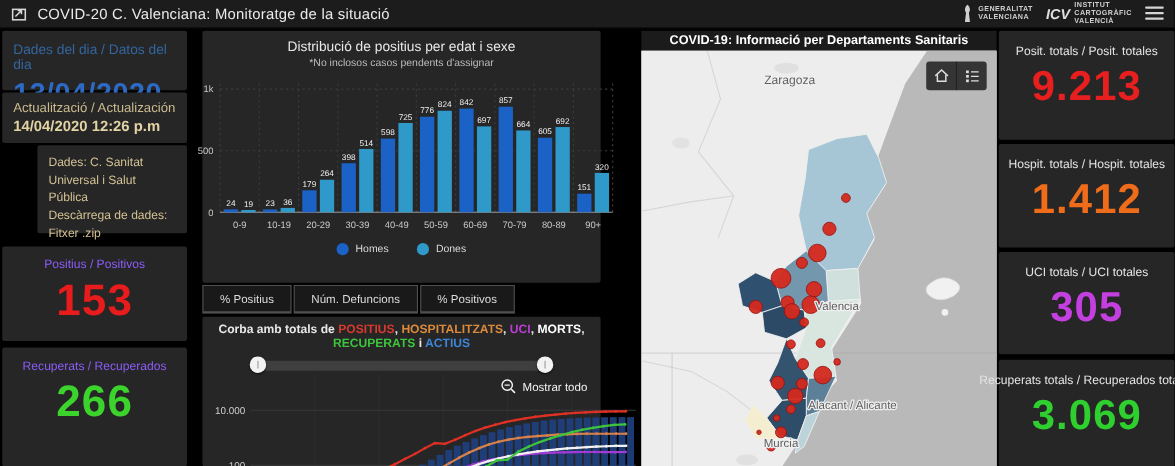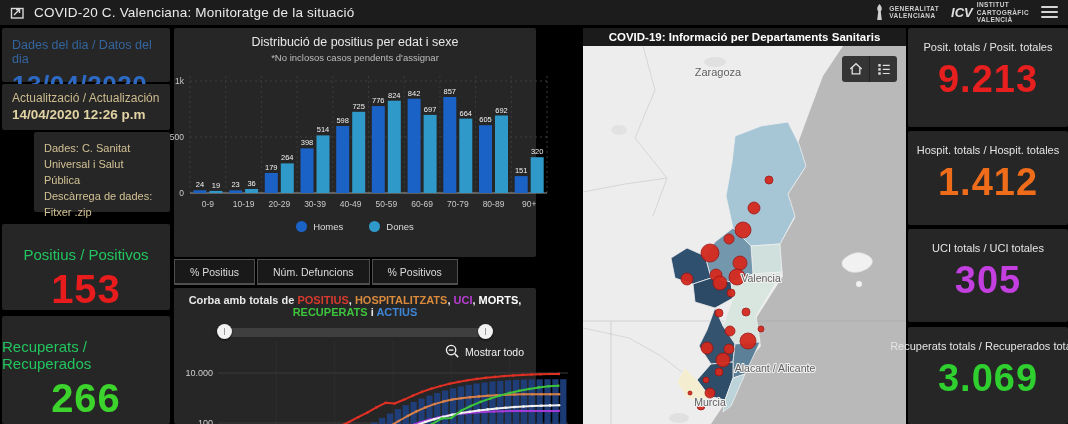--- a/index.html
+++ b/index.html
@@ -11,34 +11,34 @@
   .h-title{color:#eaeaea;font-size:13.5px;letter-spacing:.2px;}
   .logos{margin-left:auto;display:flex;align-items:center;gap:12px;}
   .logo-block{display:flex;align-items:center;gap:4px;}
   .logo-text{color:#cfcfcf;font-size:6.5px;line-height:1.2;font-weight:bold;letter-spacing:.4px;}
   .icv-abbr{color:#e0e0e0;font-size:13px;font-weight:bold;font-style:italic;}
   .hamburger{width:17px;height:12px;display:flex;flex-direction:column;justify-content:space-between;cursor:pointer;}
   .hamburger span{display:block;height:2px;background:#d5d5d5;border-radius:1px;}
   
   .col{position:absolute;top:28px;bottom:0;display:flex;flex-direction:column;}
   .col-left{left:2px;width:168px;}
-  .col-mid{left:174px;width:362px;}
+  .col-mid{left:184px;width:362px;}
   .col-map{left:583px;width:323px;}
   .col-right{left:908px;width:160px;}
   .panel{background:#262626;border-radius:2px;box-sizing:border-box;}
   
   .p-date{height:54px;margin-bottom:2px;padding:10px 10px 0 10px;}
   .p-date .lbl{color:#33659e;font-size:12.5px;}
   .p-date .val{color:#2d6ac6;font-size:26px;font-weight:bold;margin-top:4px;letter-spacing:.5px;}
   .p-upd{height:46px;margin-bottom:2px;padding:7px 10px 0 10px;}
   .p-upd .lbl{color:#cbbb8e;font-size:12px;}
   .p-upd .val{color:#e2d3a4;font-size:13.5px;font-weight:bold;margin-top:2px;}
   .p-src{height:80px;margin-bottom:12px;padding:9px 10px 0 10px;color:#d2c194;font-size:11px;line-height:1.45;margin-left:32px;}
   .p-stat{display:flex;flex-direction:column;align-items:center;}
-  .p-stat .lbl{color:#22c55e;font-size:15px;margin-top:22px;}
+  .p-stat .lbl{color:#8b5cf6;font-size:11px;margin-top:11px;}
   .p-stat .val{font-size:40px;font-weight:bold;margin-top:4px;letter-spacing:1px;}
   .p-pos{height:86px;margin-bottom:6px;}
   .p-rec{flex:1;}
   
   .p-bar{height:229px;margin-bottom:2px;display:flex;flex-direction:column;align-items:center;padding-top:7px;}
   .bar-title{color:#e8e8e8;font-size:12.5px;}
   .bar-sub{color:#bdbdbd;font-size:9.5px;margin-top:3px;}
   .legend{display:flex;gap:26px;margin-top:2px;}
   .legend .item{display:flex;align-items:center;gap:6px;color:#dcdcdc;font-size:9.5px;}
   .legend .dot{width:11px;height:11px;border-radius:50%;}

